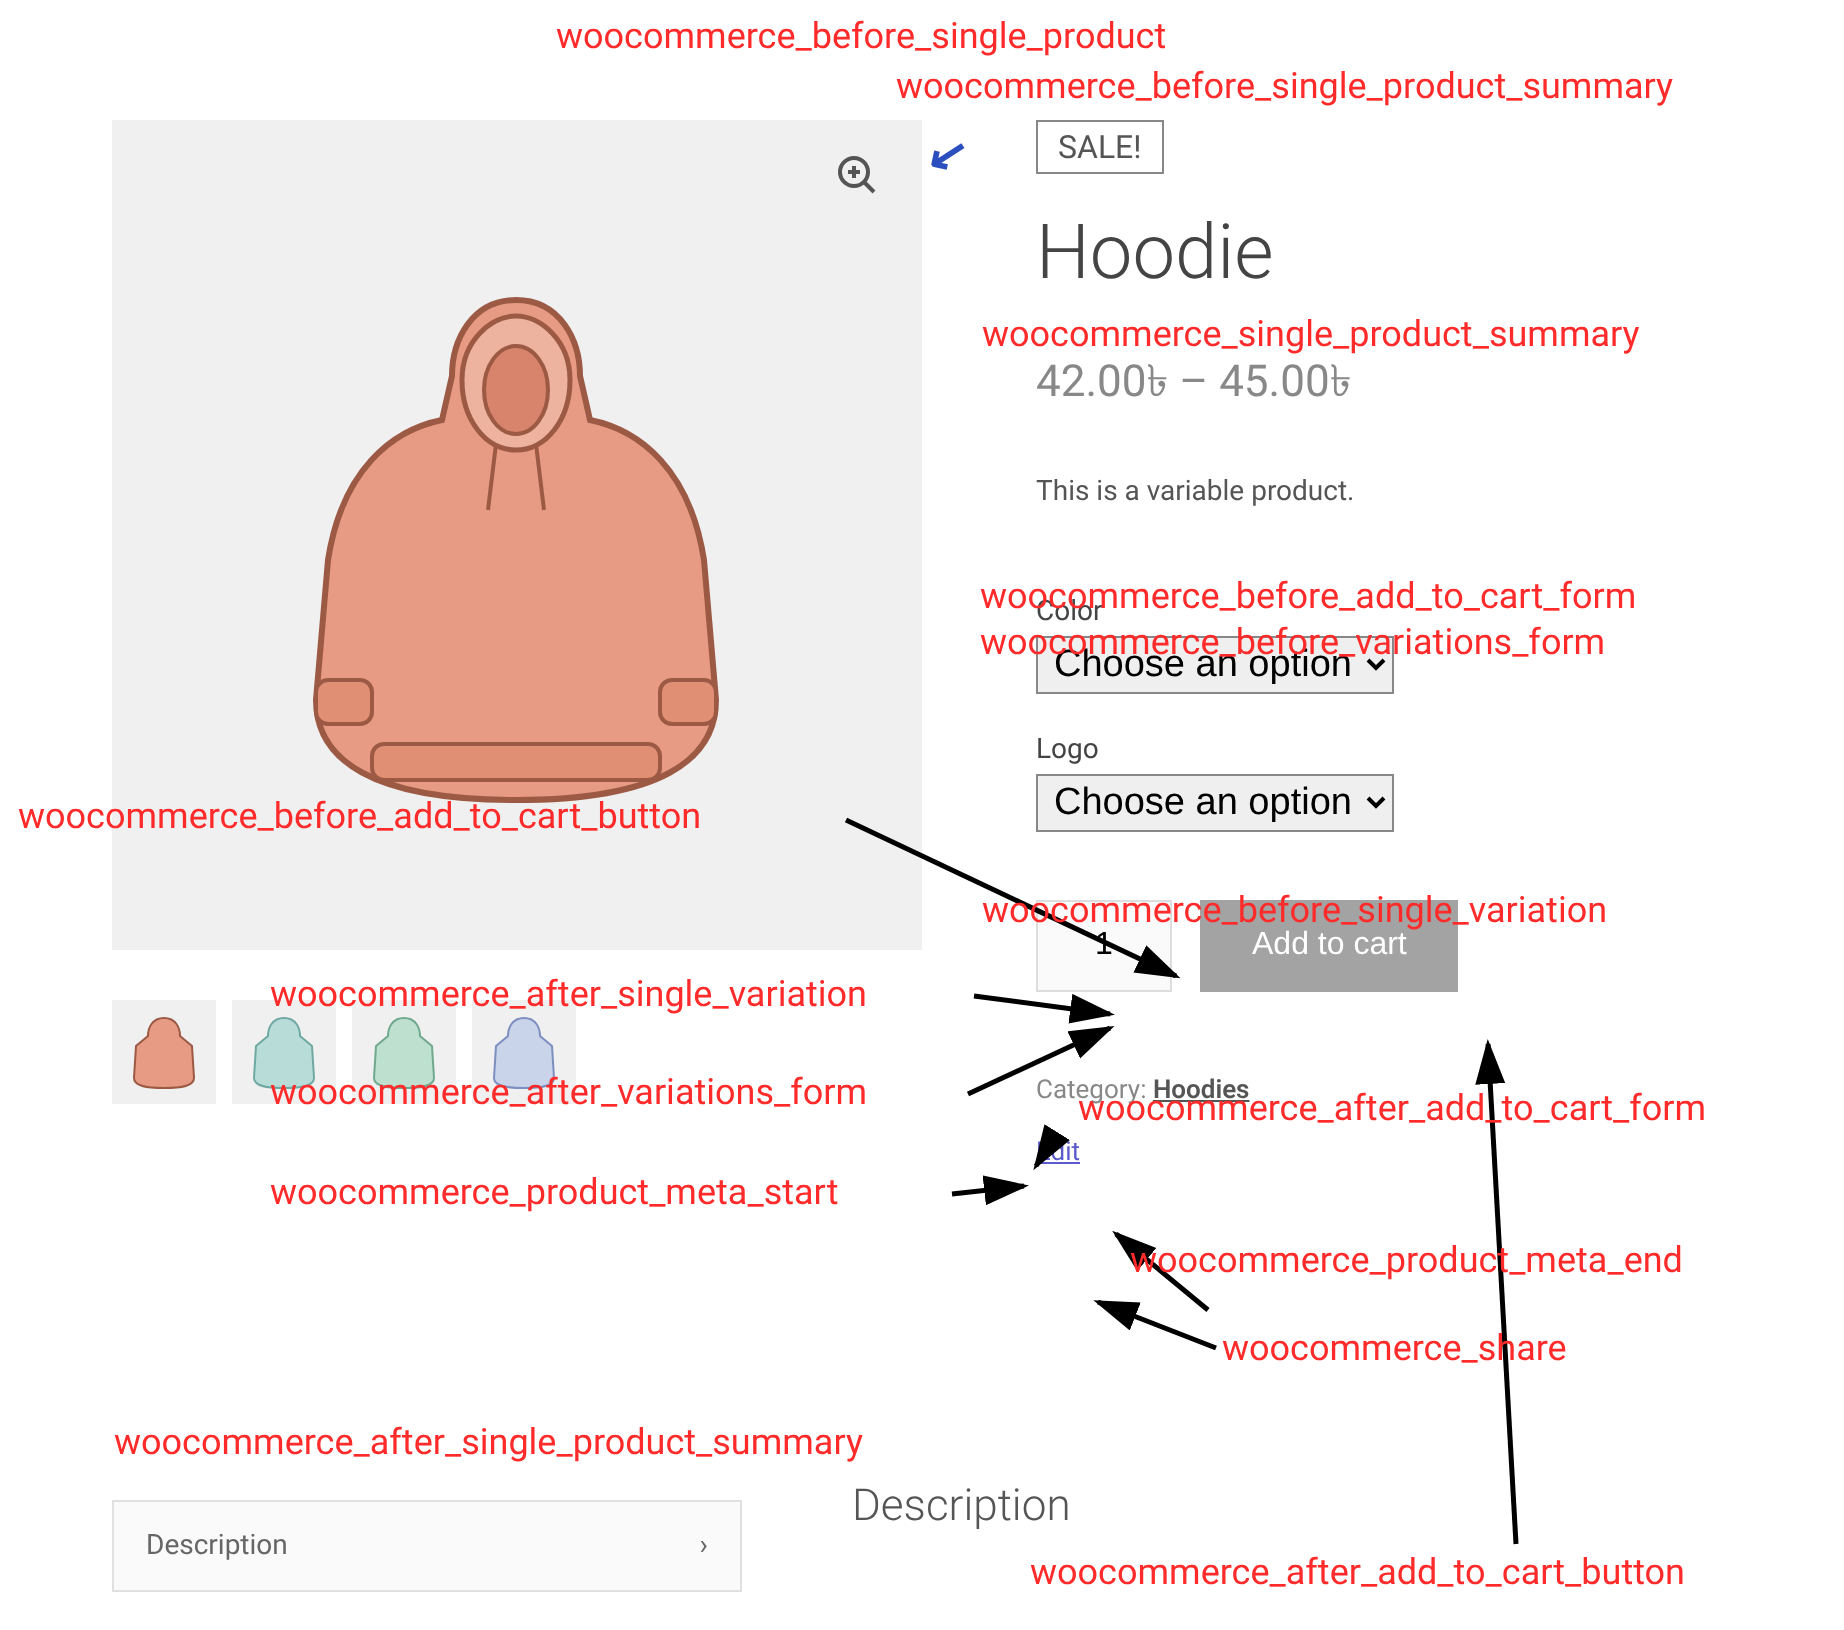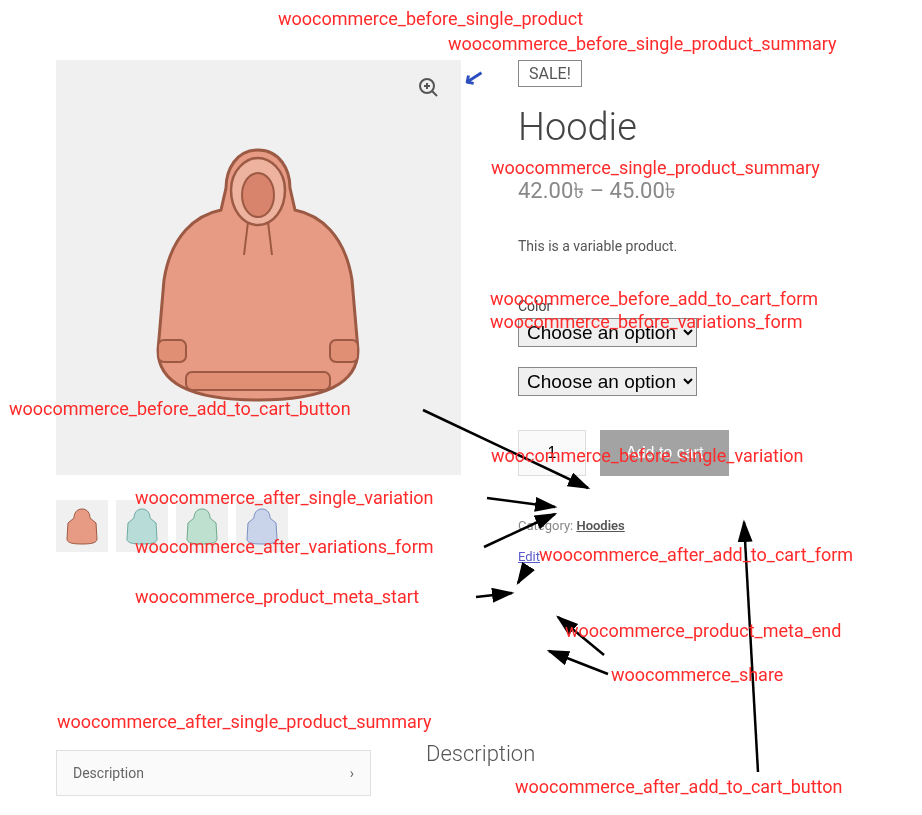--- a/index.html
+++ b/index.html
@@ -293,20 +293,21 @@
     <div class="short-desc">This is a variable product.</div>
 
     <div class="variation-row" style="margin-top:44px;">
       <label class="variation-label">Color</label>
       <select class="variation-select">
         <option>Choose an option</option>
       </select>
     </div>
 
     <div class="variation-row">
+      <label class="variation-label">Logo</label>
       <select class="variation-select">
         <option>Choose an option</option>
       </select>
     </div>
 
     <div class="cart-row">
       <input class="qty-input" type="text" value="1" style="">
       <button class="add-to-cart">Add to cart</button>
     </div>
 

